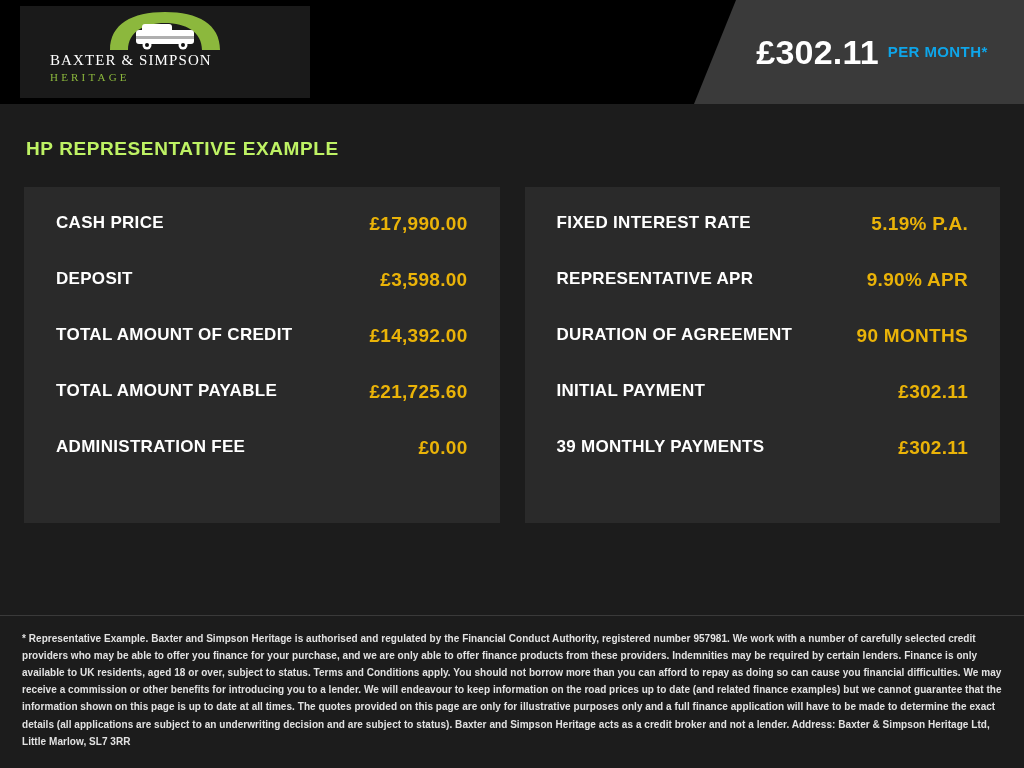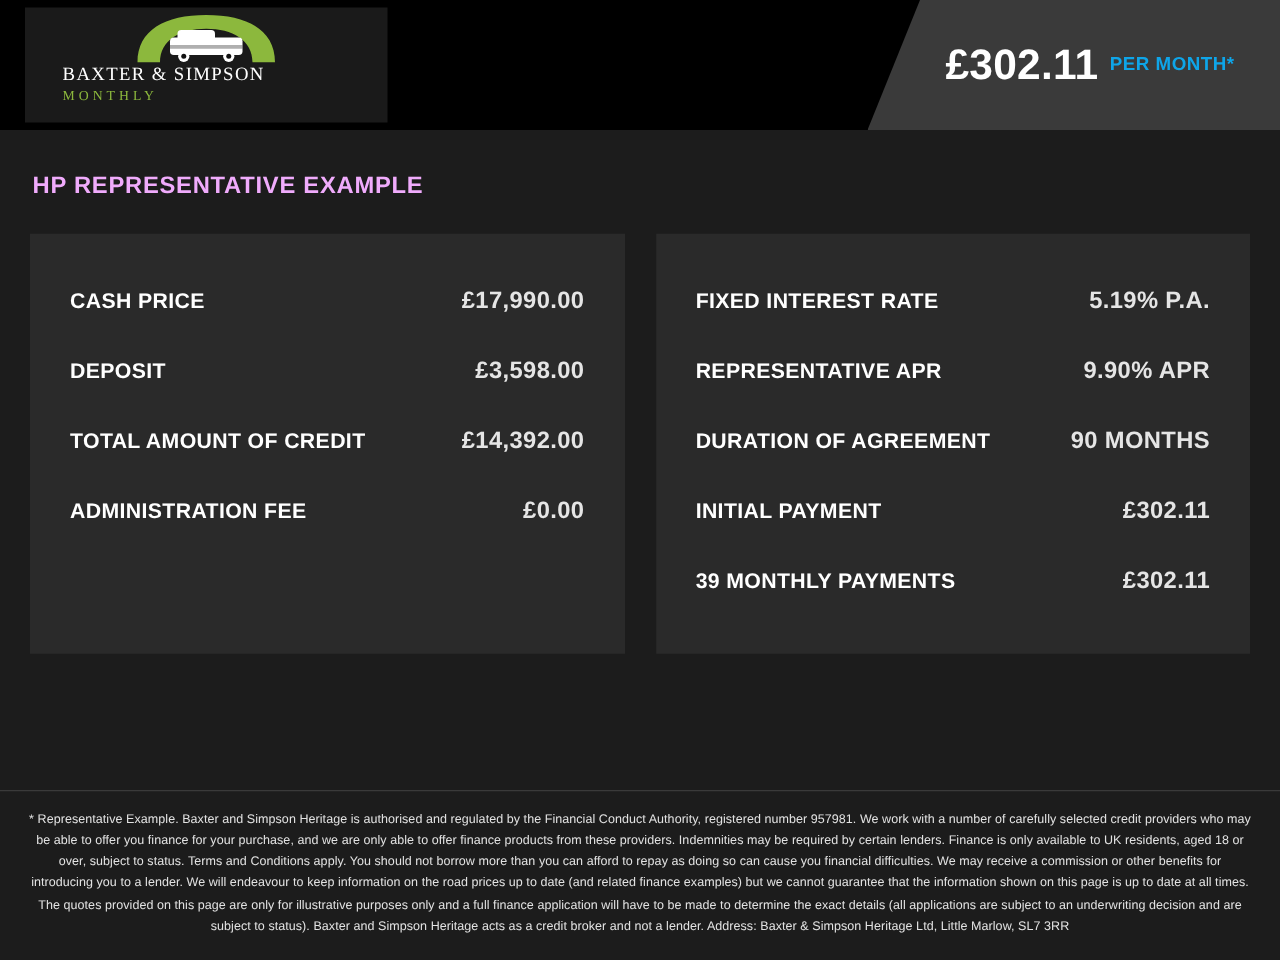--- a/index.html
+++ b/index.html
@@ -111,75 +111,75 @@
     margin-left: 9px;
     padding-bottom: 2px;
   }
 
   
   .section-title {
     margin: 34px 0 0 26px;
     font-size: 19px;
     font-weight: bold;
     letter-spacing: 0.6px;
-    color: #f0abfc;
+    color: #bef264;
   }
 
   
   .panels {
     display: flex;
     gap: 25px;
     margin: 27px 24px 0 24px;
   }
   .panel {
     background: #2a2a2a;
     width: 478px;
     box-sizing: border-box;
     padding: 26px 32px 30px 32px;
   }
   .row {
     display: flex;
-    align-items: center;
+    align-items: flex-start;
     justify-content: space-between;
     height: 56px;
   }
   .row-label {
     font-size: 17px;
     font-weight: bold;
     letter-spacing: 0.3px;
     color: #ffffff;
     white-space: nowrap;
   }
   .row-value {
     font-size: 19px;
     font-weight: bold;
     letter-spacing: 0.3px;
-    color: #e5e5e5;
+    color: #eab308;
     white-space: nowrap;
     text-align: right;
   }
 
   
   .disclaimer-wrap {
     position: absolute;
     left: 0;
     bottom: 0;
     width: 1024px;
     background: #1c1c1c;
     border-top: 1px solid #3a3a3a;
     padding: 14px 22px 18px 22px;
     box-sizing: border-box;
   }
   .disclaimer {
     font-size: 10px;
     line-height: 1.72;
-    font-weight: normal;
+    font-weight: bold;
     color: #e2e2e2;
     letter-spacing: 0.05px;
-    text-align: center;
+    text-align: left;
   }
 </style>
 </head>
 <body>
 
 <div class="page">
 
   <div class="header">
 
     <div class="logo-box">
@@ -190,21 +190,21 @@
             <rect x="30" y="20" width="58" height="14" rx="3" fill="#ffffff"></rect>
             <rect x="36" y="14" width="30" height="9" rx="3" fill="#ffffff"></rect>
             <circle cx="41" cy="35" r="4.5" fill="#ffffff"></circle>
             <circle cx="41" cy="35" r="2" fill="#111111"></circle>
             <circle cx="77" cy="35" r="4.5" fill="#ffffff"></circle>
             <circle cx="77" cy="35" r="2" fill="#111111"></circle>
             <rect x="30" y="26" width="58" height="3" fill="#1a1a1a" opacity="0.35"></rect>
           </svg>
         </div>
         <div class="logo-name">BAXTER &amp; SIMPSON</div>
-        <div class="logo-sub">MONTHLY</div>
+        <div class="logo-sub">HERITAGE</div>
       </div>
     </div>
 
     <div class="price-panel">
       <div class="price-content">
         <span class="price-amount">£302.11</span>
         <span class="price-per">PER MONTH*</span>
       </div>
     </div>
 
@@ -221,20 +221,24 @@
       </div>
       <div class="row">
         <span class="row-label">DEPOSIT</span>
         <span class="row-value">£3,598.00</span>
       </div>
       <div class="row">
         <span class="row-label">TOTAL AMOUNT OF CREDIT</span>
         <span class="row-value">£14,392.00</span>
       </div>
       <div class="row">
+        <span class="row-label">TOTAL AMOUNT PAYABLE</span>
+        <span class="row-value">£21,725.60</span>
+      </div>
+      <div class="row">
         <span class="row-label">ADMINISTRATION FEE</span>
         <span class="row-value">£0.00</span>
       </div>
     </div>
 
     <div class="panel">
       <div class="row">
         <span class="row-label">FIXED INTEREST RATE</span>
         <span class="row-value">5.19% P.A.</span>
       </div>

